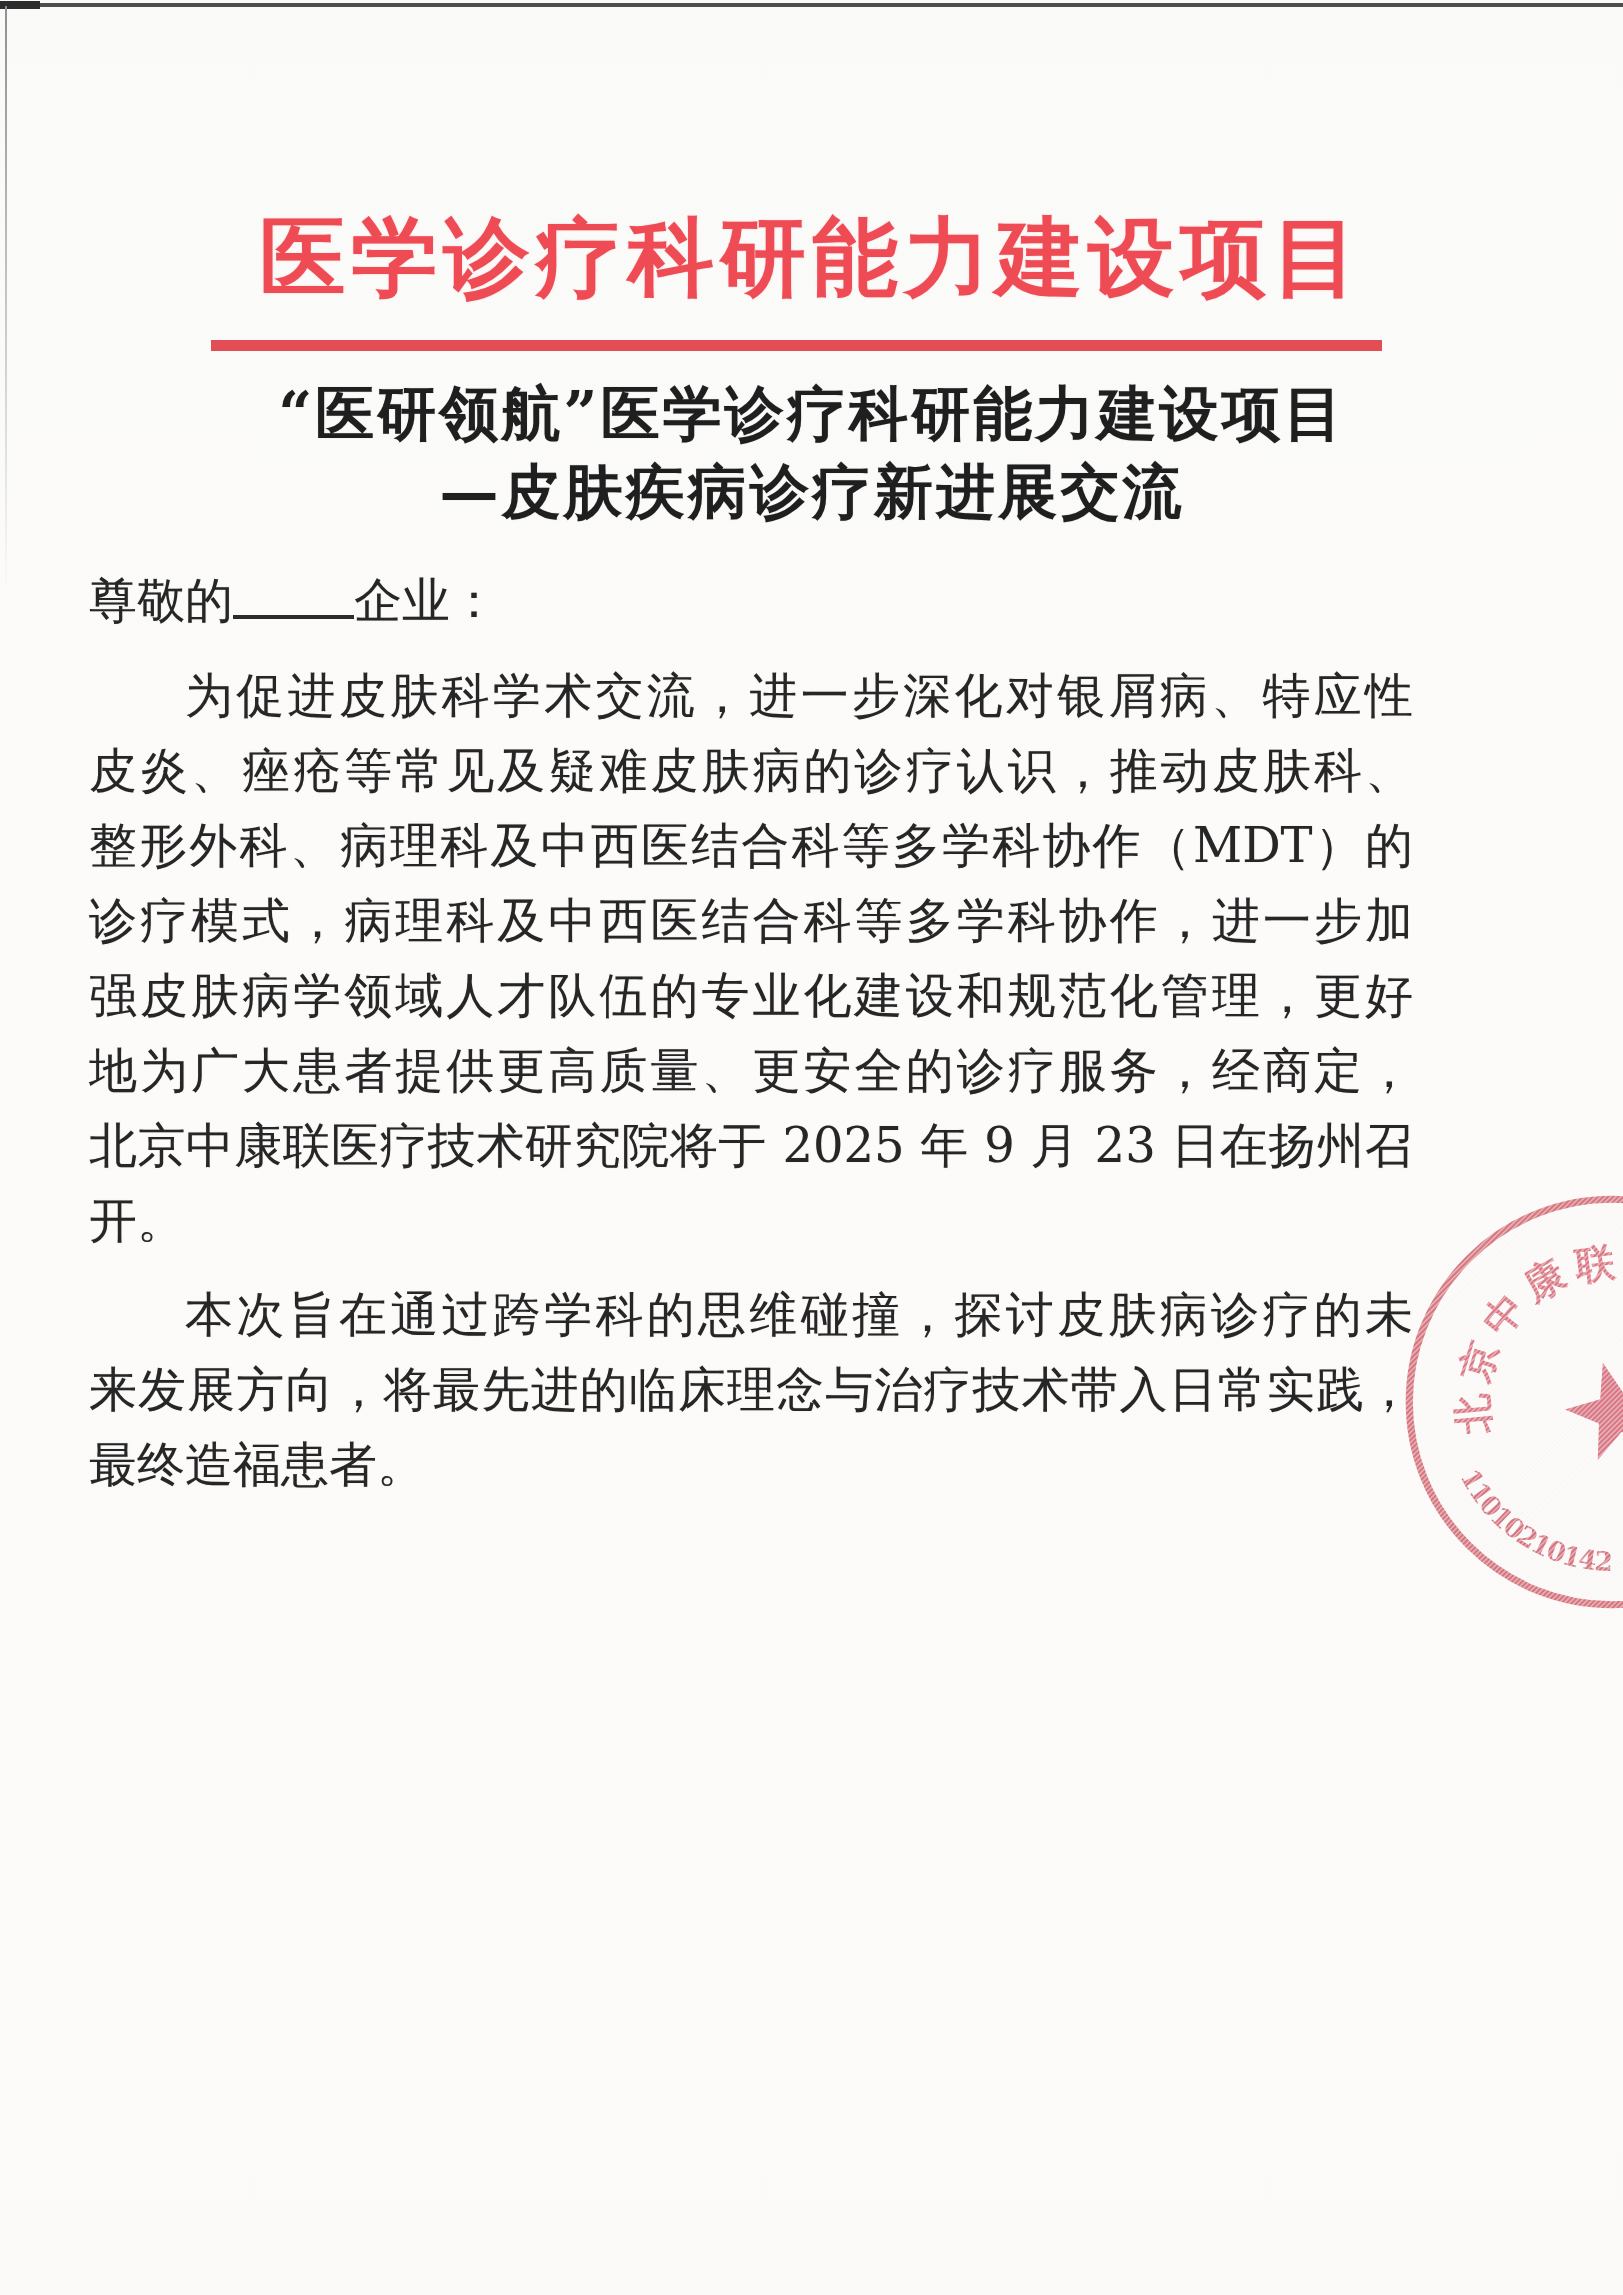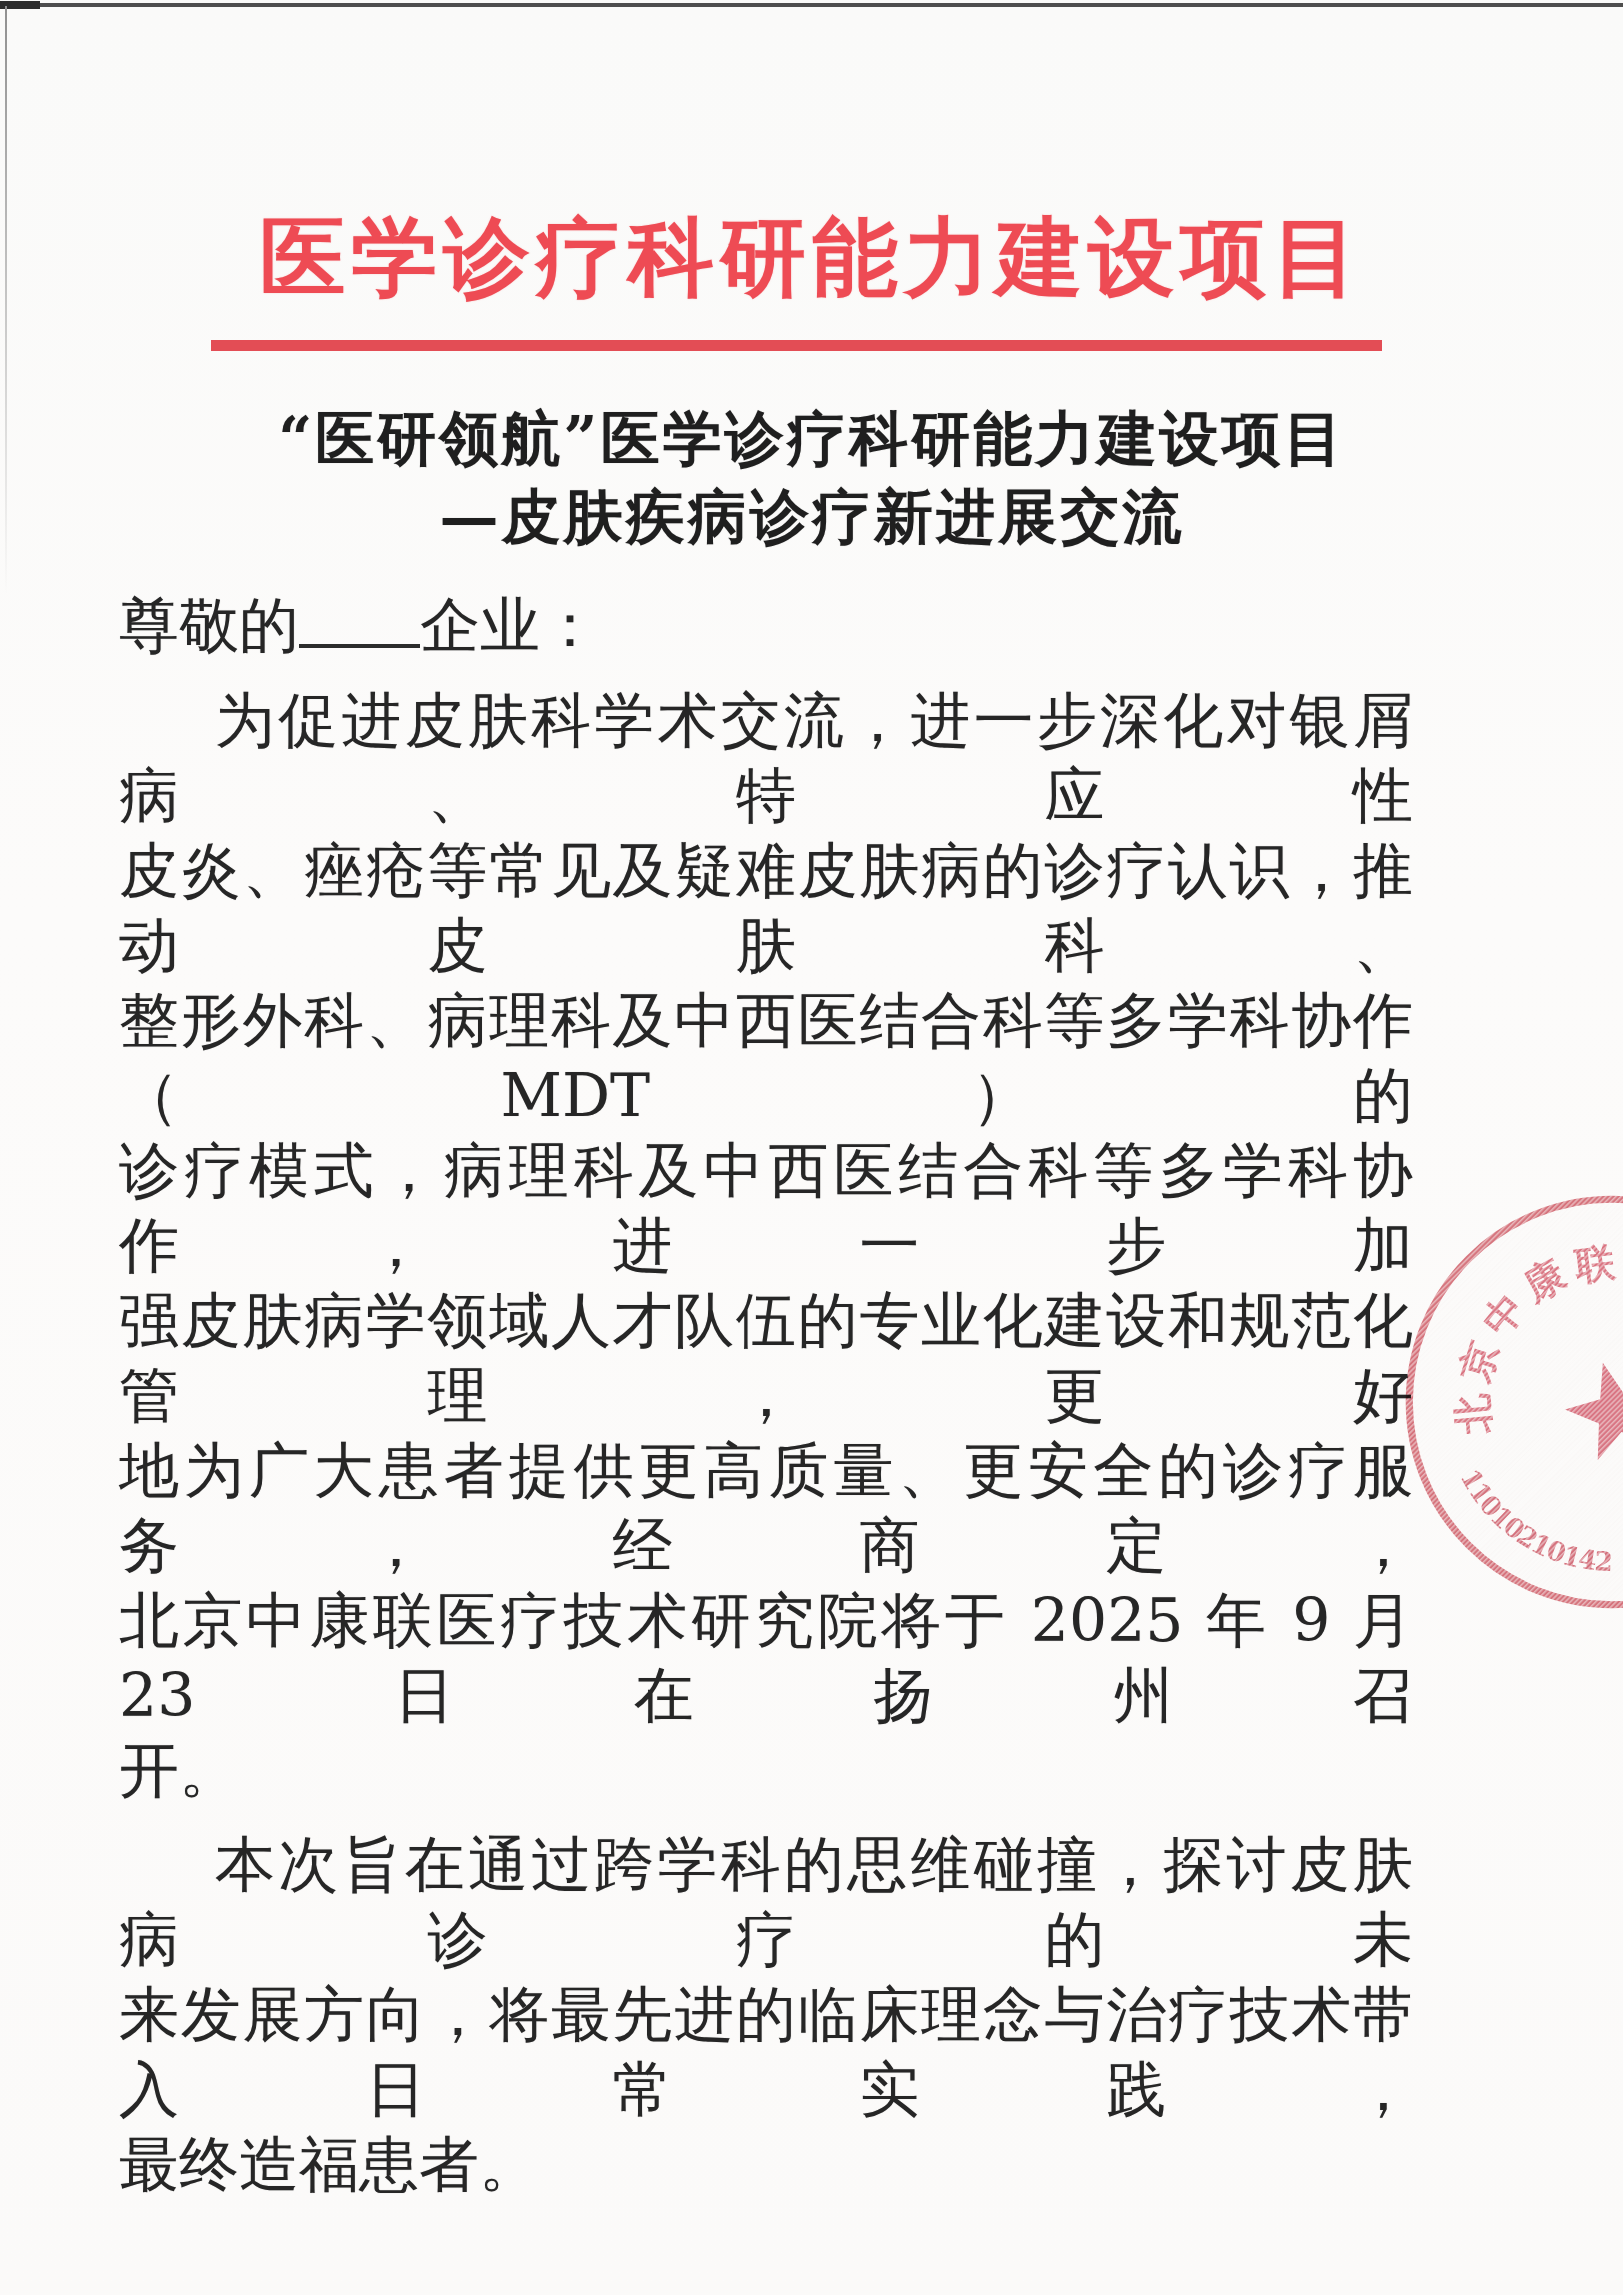--- a/index.html
+++ b/index.html
@@ -33,32 +33,32 @@
     letter-spacing: 6.1px;
     line-height: 100px;
     white-space: nowrap;
     text-shadow: 0 0 1.5px rgba(238,75,84,0.35);
   }
   .red-rule {
     margin: 33px 0 0 211px;
     width: 1171px; height: 11.3px;
   }
   .doc-title {
-    margin-top: 49px;
+    margin-top: 24px;
     text-align: center;
     font-size: 59px;
     font-weight: bold;
     line-height: 78px;
     letter-spacing: 3.1px;
     color: #1f1f1f;
     text-shadow: 0 0 1px rgba(30,30,30,0.30);
   }
   .letter {
-    margin: 32px 211px 0 119px;
-    font-size: 60px;
+    margin: 32px 211px 0 89px;
+    font-size: 48px;
     line-height: 75px;
     text-shadow: 0 0 1px rgba(40,40,40,0.28);
   }
   .line { min-height: 75px; }
   .line.indent { text-indent: 96px; }
   .line.fill { text-align: justify; text-align-last: justify; }
   .line.para { margin-top: 19.4px; }
   .salutation { white-space: nowrap; }
   .blank {
     display: inline-block;

